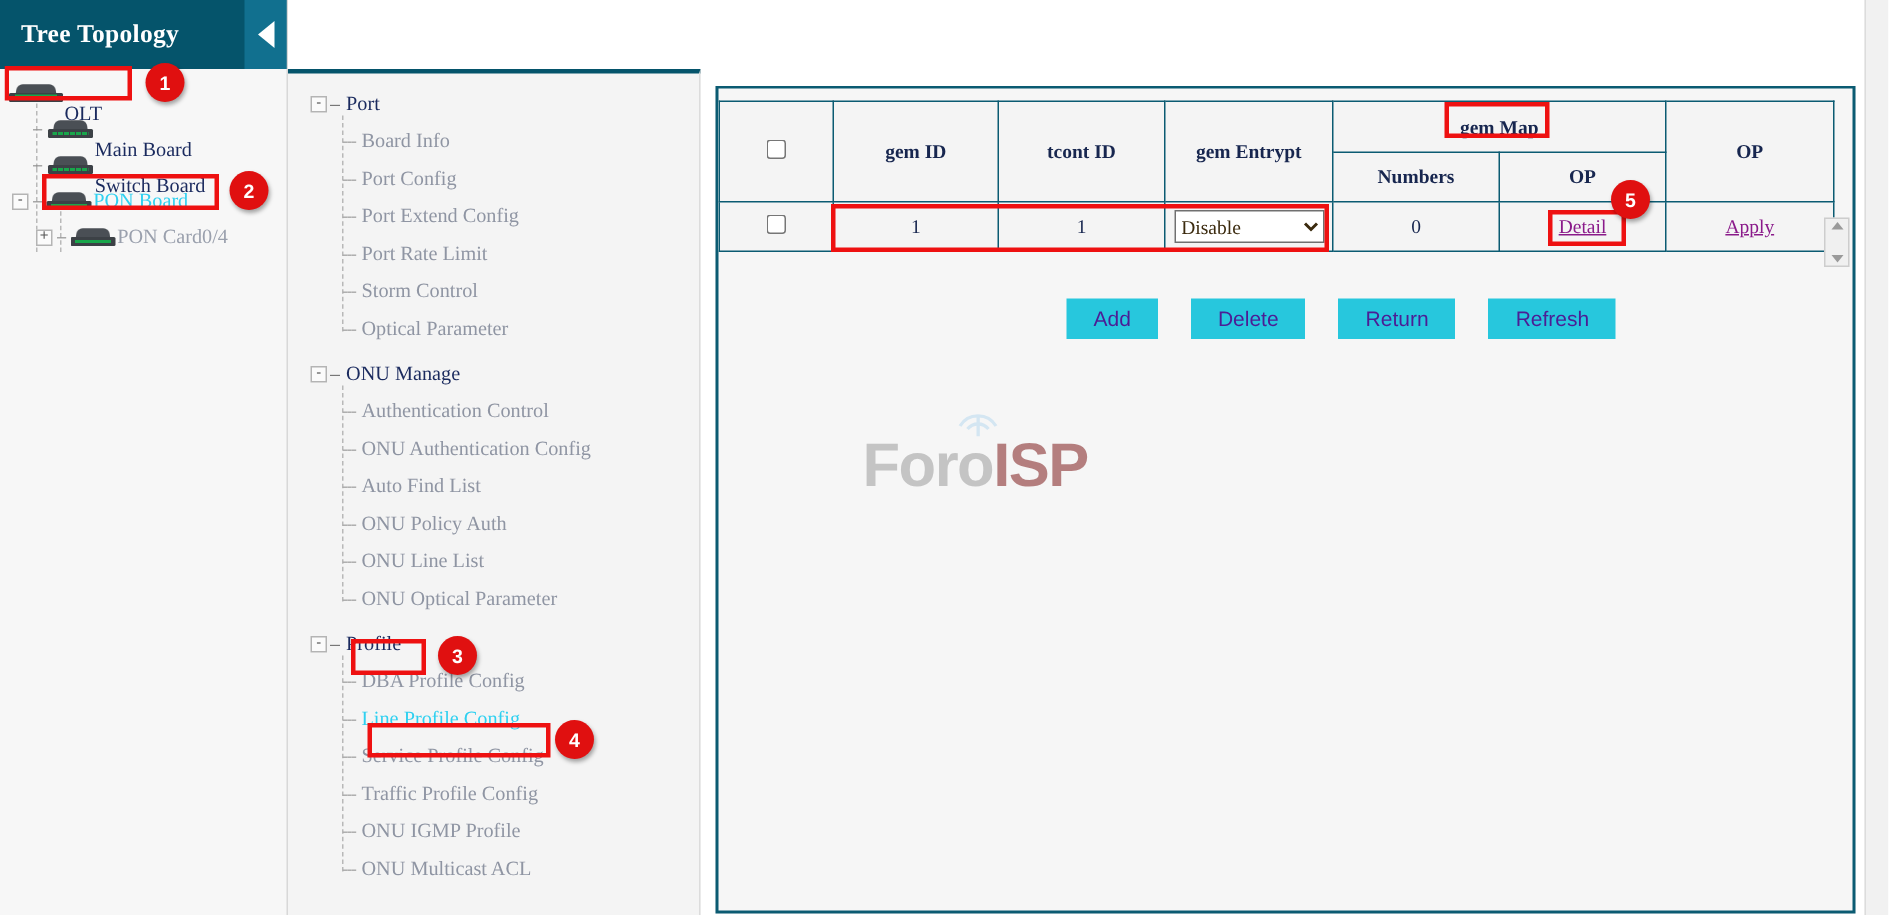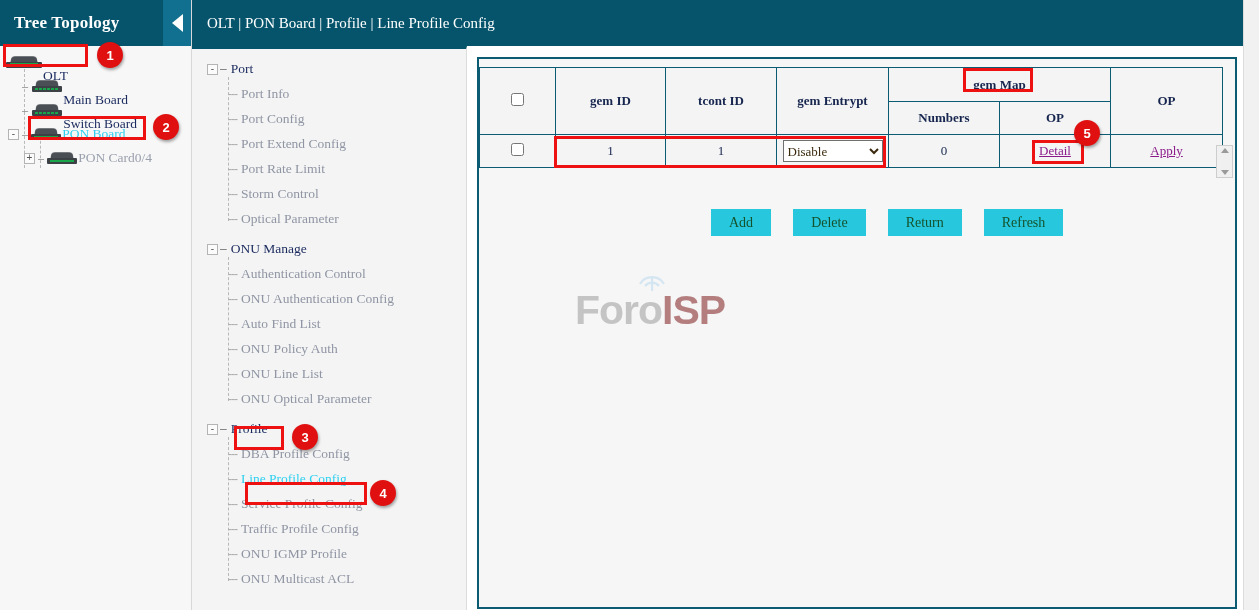--- a/index.html
+++ b/index.html
@@ -160,23 +160,23 @@
     background: #f0f0f0; border: 1px solid #cdcdcd;
     display: flex; flex-direction: column; align-items: center; justify-content: space-between;
     padding: 2px 0; cursor: pointer;
   }
   #mini-scroll .up { width:0;height:0;border-left:4px solid transparent;border-right:4px solid transparent;border-bottom:5px solid #9a9a9a; }
   #mini-scroll .dn { width:0;height:0;border-left:4px solid transparent;border-right:4px solid transparent;border-top:5px solid #9a9a9a; }
 
   
   #btnrow { position: absolute; left: 232px; top: 140px; display: flex; gap: 22px; }
   .btn {
-    background: #27c7dd; color: #14532d; border: none;
-    font-family: Liberation Serif, serif; font-size: 14px;
-    padding: 6px 18px; cursor: pointer; line-height: 1.1; margin-top: 10px;
+    background: #27c7dd; color: #4c1d95; border: none;
+    font-family: Liberation Sans, sans-serif; font-size: 14px;
+    padding: 6px 18px; cursor: pointer; line-height: 1.1;
   }
 
   
   .hl { position: absolute; border: 3px solid #ee1111; background: transparent;
         pointer-events: none; }
   .badge {
     position: absolute; width: 26px; height: 26px; border-radius: 50%;
     background: #e01010; color: #ffffff;
     font-family: "Liberation Sans", sans-serif; font-size: 13px; font-weight: bold;
     display: flex; align-items: center; justify-content: center;
@@ -254,37 +254,34 @@
         <span class="dev-icon small">
           <span class="top"></span>
             <span class="base"></span>
             <span class="strip"></span>
         </span>
         <span class="tlabel lbl-gray">PON Card0/4</span>
       </div>
     </div>
   </div>
 
-  <div id="topbar">
-    <div class="crumb">OLT | PON Board | Profile | Line Profile Config</div>
-  </div>
 
   <div id="nav-panel">
 
     <div class="nav-group" style="margin-top:8px;">
       <div class="nav-group-head">
         <span class="expander">-</span>
         <span class="dash">–</span>
         <span class="gtxt">Port</span>
       </div>
       <div class="nav-items">
         <span class="trunk"></span>
         <div class="nav-item">
             <span class="tick">---</span>
-            <span>Port Info</span>
+            <span>Board Info</span>
           </div>
         <div class="nav-item">
             <span class="tick">---</span>
             <span>Port Config</span>
           </div>
         <div class="nav-item">
             <span class="tick">---</span>
             <span>Port Extend Config</span>
           </div>
         <div class="nav-item">

